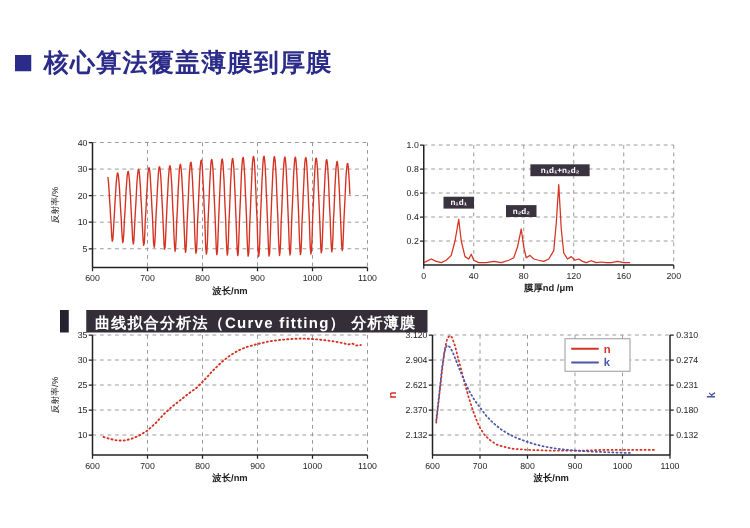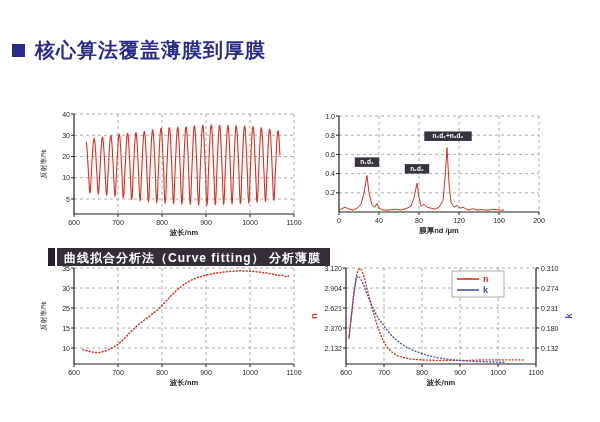--- a/index.html
+++ b/index.html
@@ -108,21 +108,21 @@
       <text x="126" y="127" text-anchor="middle" font-size="7.5" font-weight="bold" fill="#222">膜厚nd /μm</text>
       <path d="M26.0 104.1 L32.0 101.2 L36.0 103.1 L40.0 104.1 L44.0 102.2 L48.0 98.3 L51.0 86.8 L54.0 69.5 L56.0 86.8 L59.0 99.3 L62.0 101.2 L64.0 97.4 L66.0 102.2 L70.0 104.1 L76.0 104.1 L82.0 103.1 L88.0 104.1 L94.0 102.2 L98.0 100.2 L101.0 91.6 L104.0 77.2 L106.0 91.6 L108.0 100.2 L111.0 98.3 L114.0 101.2 L118.0 102.2 L122.0 103.1 L126.0 101.2 L130.0 94.5 L132.0 72.4 L134.0 41.7 L136.0 77.2 L138.0 96.4 L141.0 101.2 L144.0 99.3 L147.0 102.2 L150.0 101.2 L153.0 103.1 L156.0 104.1 L160.0 102.6 L164.0 104.1 L168.0 103.6 L172.0 104.1 L176.0 104.1 L181.0 103.1 L186.0 104.1 L191.0 104.1" fill="none" stroke="#d53222" stroke-width="1" stroke-linejoin="round"></path>
       <rect x="41.8" y="51.38" width="24.4" height="9.5" fill="#39333f"></rect>
       <text x="54" y="58.28" text-anchor="middle" font-size="6.5" font-weight="bold" fill="#fff">n₁d₁</text>
       <rect x="91.8" y="58.099999999999994" width="24.4" height="9.5" fill="#39333f"></rect>
       <text x="104" y="65" text-anchor="middle" font-size="6.5" font-weight="bold" fill="#fff">n₂d₂</text>
       <rect x="111.3" y="25.46" width="47.4" height="9.5" fill="#39333f"></rect>
       <text x="135" y="32.36" text-anchor="middle" font-size="6.5" font-weight="bold" fill="#fff">n₁d₁+n₂d₂</text>
     </svg>
 
-  <div class="sec-header" style="left:48px;top:248px;">
+  <div class="sec-header" style="left:48px;top:248px;gap:12px;">
     <div class="accent"></div>
     <div class="bar">曲线拟合分析法（Curve fitting） 分析薄膜</div>
   </div>
 
   <svg class="chart" style="left:36px;top:258px;" width="280" height="136" viewBox="0 0 280 136">
       <line x1="38" y1="10" x2="258" y2="10" stroke="#9a9a9a" stroke-width="0.8" stroke-dasharray="3 3"></line>
       <line x1="38" y1="30" x2="258" y2="30" stroke="#9a9a9a" stroke-width="0.8" stroke-dasharray="3 3"></line>
       <line x1="38" y1="50" x2="258" y2="50" stroke="#9a9a9a" stroke-width="0.8" stroke-dasharray="3 3"></line>
       <line x1="38" y1="70" x2="258" y2="70" stroke="#9a9a9a" stroke-width="0.8" stroke-dasharray="3 3"></line>
       <line x1="38" y1="90" x2="258" y2="90" stroke="#9a9a9a" stroke-width="0.8" stroke-dasharray="3 3"></line>

